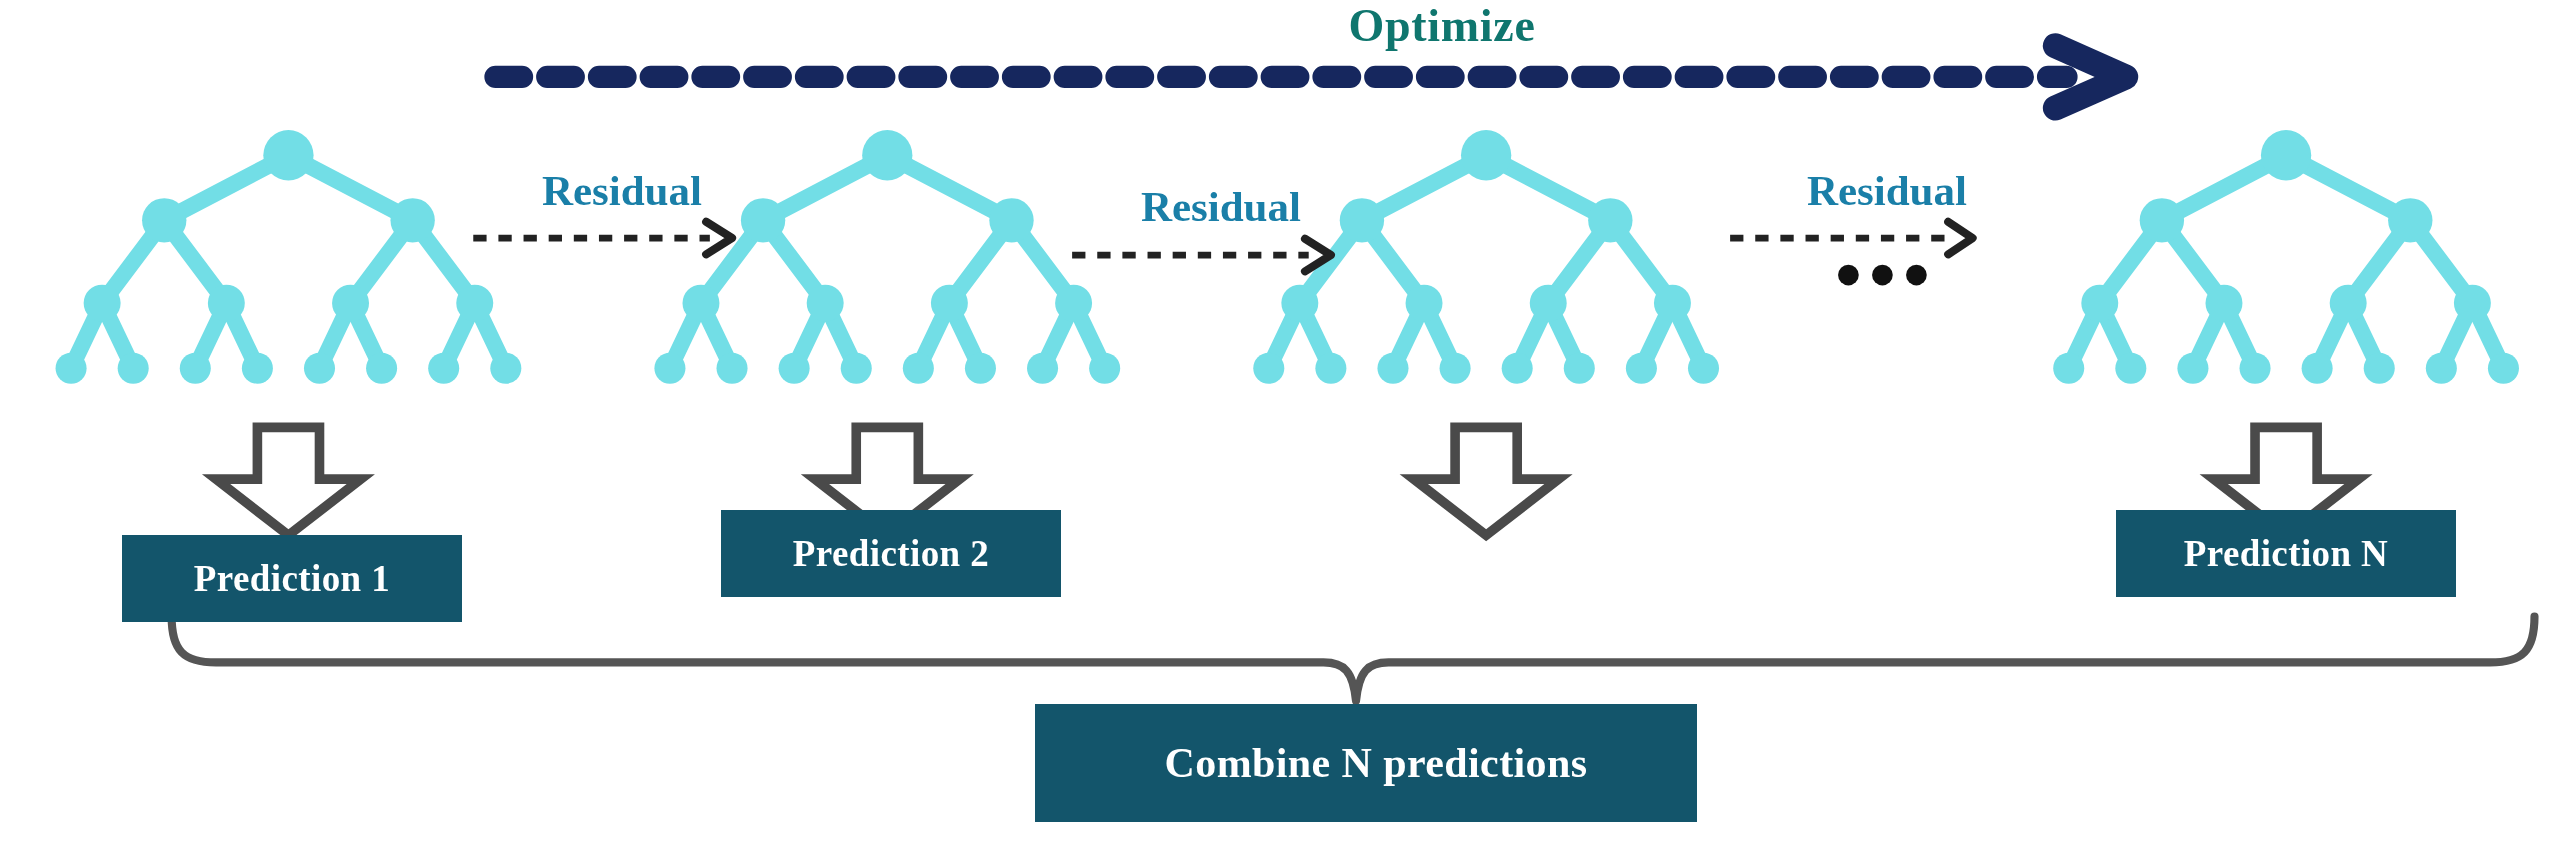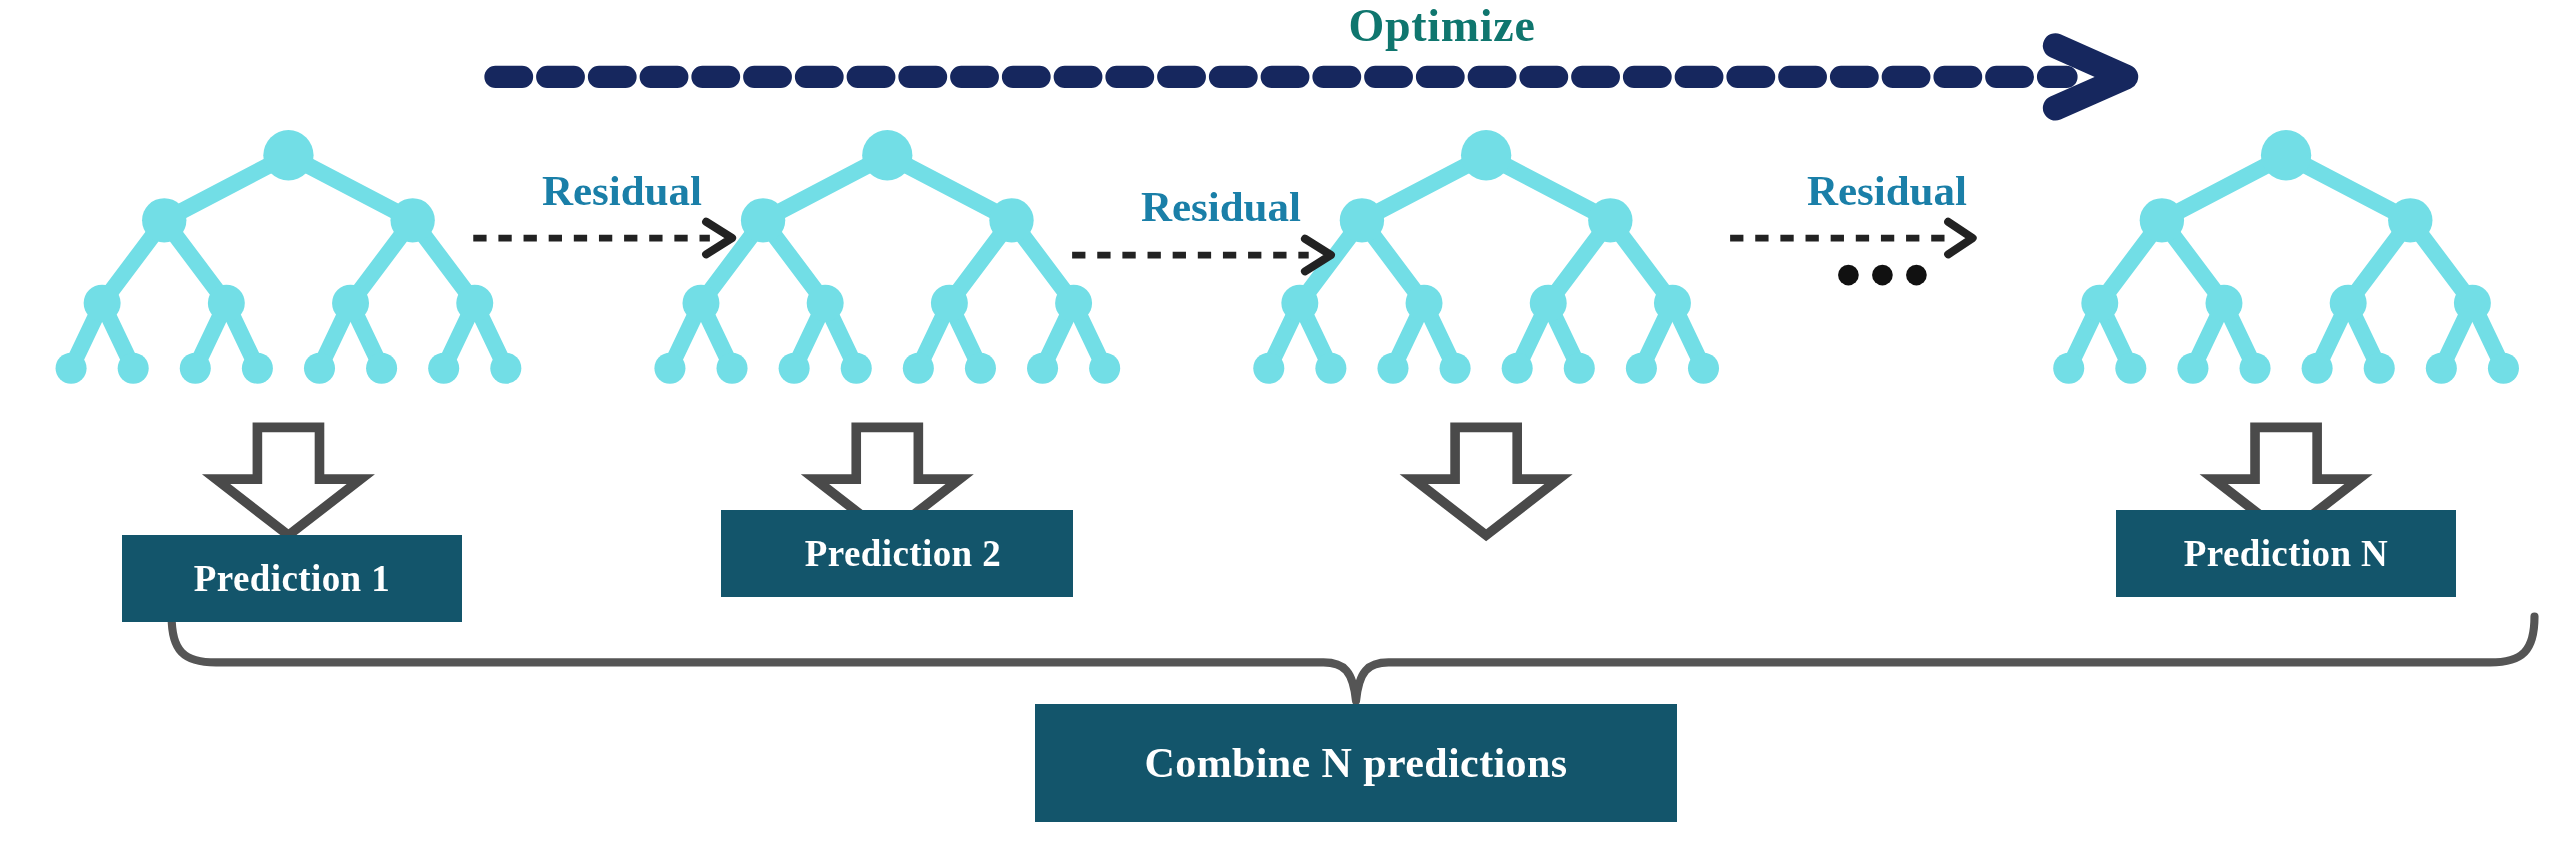--- a/index.html
+++ b/index.html
@@ -84,20 +84,21 @@
     background: #13556B;
     color: #ffffff;
     font-family: "Liberation Serif", "DejaVu Serif", serif;
     font-weight: bold;
     font-size: 42px;
     display: flex;
     align-items: center;
     justify-content: center;
     white-space: nowrap;
     letter-spacing: 0.4px;
+    padding-left: 20px;
   }
 </style>
 </head>
 <body>
 
 <div id="canvas">
 
   <svg class="layer-svg" viewBox="0 0 3484 1147" xmlns="http://www.w3.org/2000/svg">
 
     <defs>
@@ -214,21 +215,21 @@
   <div class="residual-label" style="left:458px; top:169px; width:244px;">Residual</div>
 
   <div class="residual-label" style="left:1057px; top:185px; width:244px;">Residual</div>
 
   <div class="residual-label" style="left:1723px; top:169px; width:244px;">Residual</div>
 
   <div class="prediction-box" style="left:122px; top:510px; width:340px;margin-top:25px;">
     <span>Prediction 1</span>
   </div>
 
-  <div class="prediction-box" style="left:721px; top:510px; width:340px;padding-left:12px;">
+  <div class="prediction-box" style="left:721px; top:510px; width:340px;">
     <span>Prediction 2</span>
   </div>
 
 
   <div class="prediction-box" style="left:2116px; top:510px; width:340px;">
     <span>Prediction N</span>
   </div>
 
   <div class="combine-box">
     <span>Combine N predictions</span>

